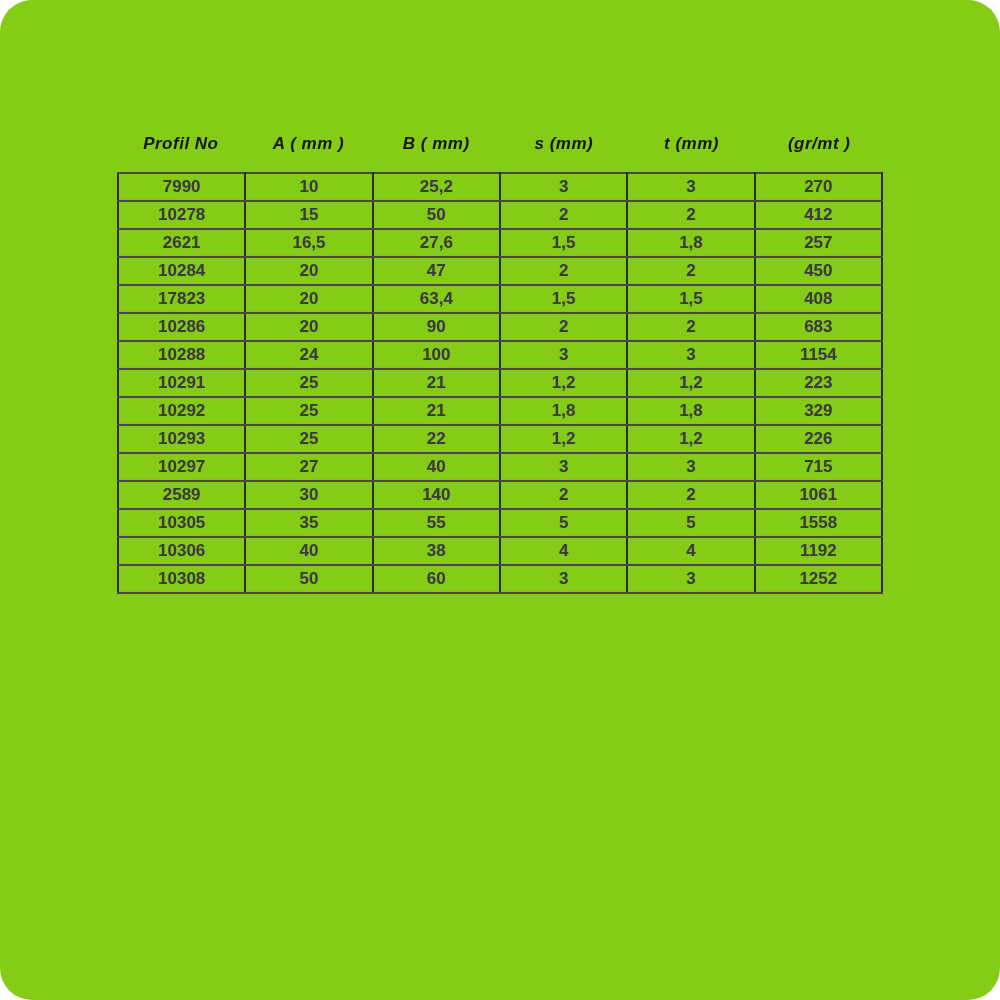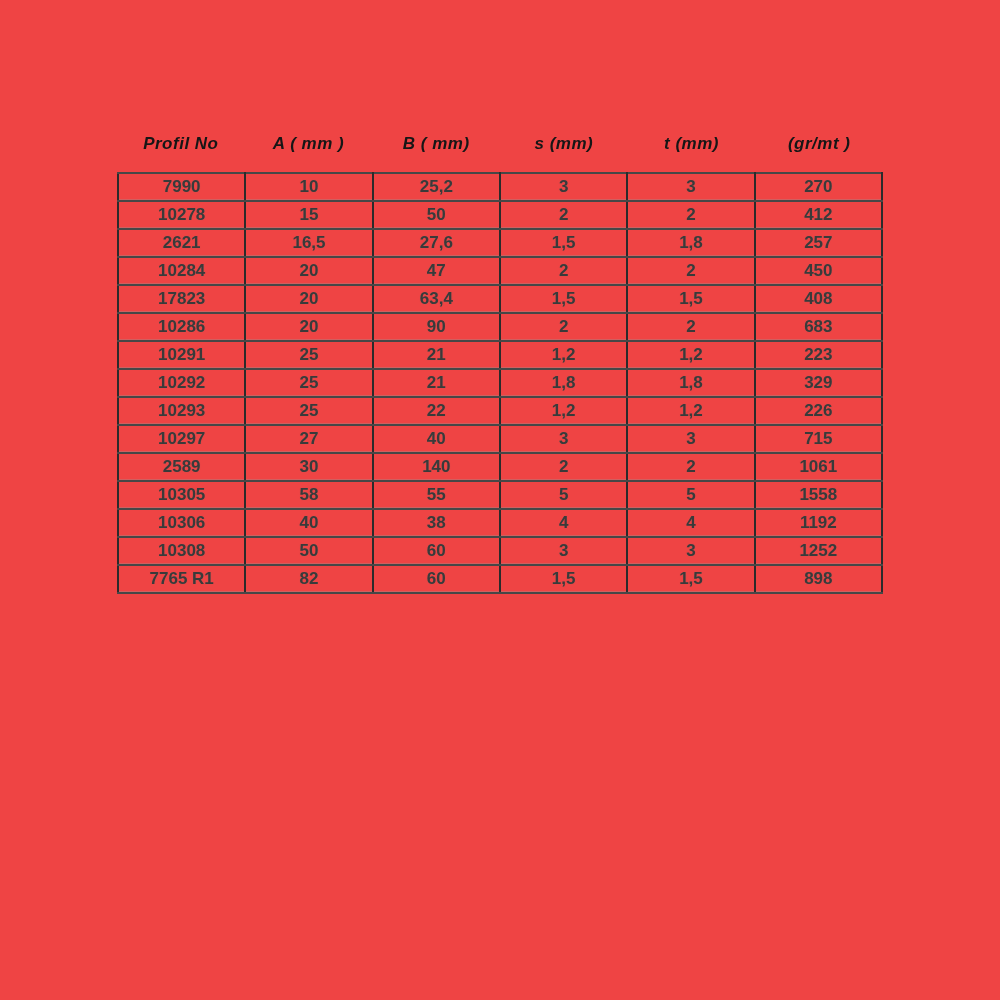--- a/index.html
+++ b/index.html
@@ -4,23 +4,24 @@
 <style>
   html, body {
     margin: 0;
     padding: 0;
     background: #ffffff;
   }
   .canvas {
     position: relative;
     width: 1000px;
     height: 1000px;
-    background: #ef4444;
+    background: #84cc16;
     font-family: "Liberation Sans", sans-serif;
     overflow: hidden;
+    border-radius: 32px;
   }
   .header-row {
     position: absolute;
     left: 117px;
     top: 130px;
     width: 766px;
     height: 28px;
     display: grid;
     grid-template-columns: repeat(6, 1fr);
     align-items: center;
@@ -123,20 +124,28 @@
         </tr>
         <tr>
           <td>10286</td>
           <td>20</td>
           <td>90</td>
           <td>2</td>
           <td>2</td>
           <td>683</td>
         </tr>
         <tr>
+          <td>10288</td>
+          <td>24</td>
+          <td>100</td>
+          <td>3</td>
+          <td>3</td>
+          <td>1154</td>
+        </tr>
+        <tr>
           <td>10291</td>
           <td>25</td>
           <td>21</td>
           <td>1,2</td>
           <td>1,2</td>
           <td>223</td>
         </tr>
         <tr>
           <td>10292</td>
           <td>25</td>
@@ -164,21 +173,21 @@
         <tr>
           <td>2589</td>
           <td>30</td>
           <td>140</td>
           <td>2</td>
           <td>2</td>
           <td>1061</td>
         </tr>
         <tr>
           <td>10305</td>
-          <td>58</td>
+          <td>35</td>
           <td>55</td>
           <td>5</td>
           <td>5</td>
           <td>1558</td>
         </tr>
         <tr>
           <td>10306</td>
           <td>40</td>
           <td>38</td>
           <td>4</td>
@@ -186,24 +195,16 @@
           <td>1192</td>
         </tr>
         <tr>
           <td>10308</td>
           <td>50</td>
           <td>60</td>
           <td>3</td>
           <td>3</td>
           <td>1252</td>
         </tr>
-        <tr>
-          <td>7765 R1</td>
-          <td>82</td>
-          <td>60</td>
-          <td>1,5</td>
-          <td>1,5</td>
-          <td>898</td>
-        </tr>
       </tbody>
   </table>
 
 </div>
 
 </body></html>

